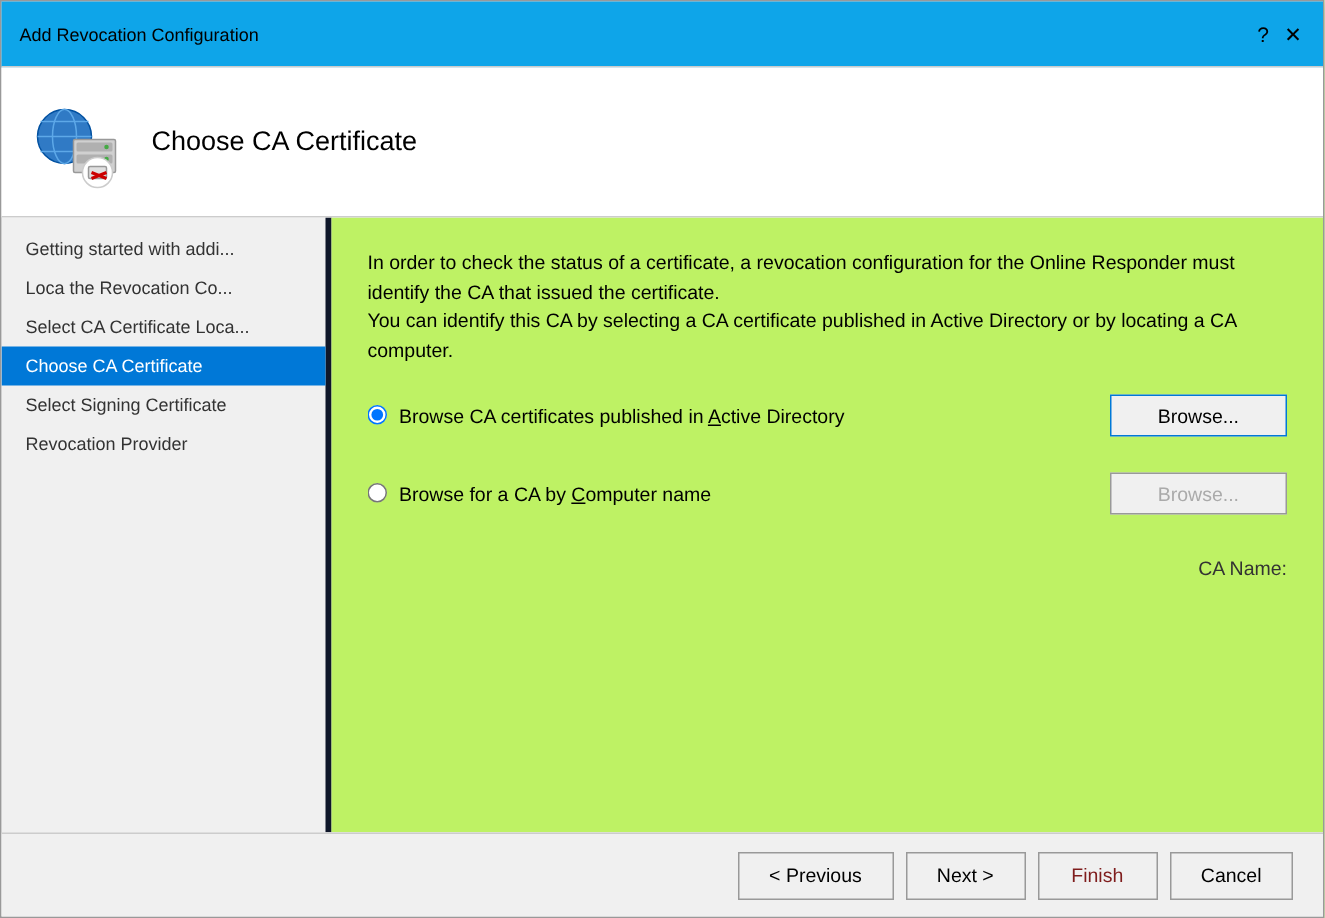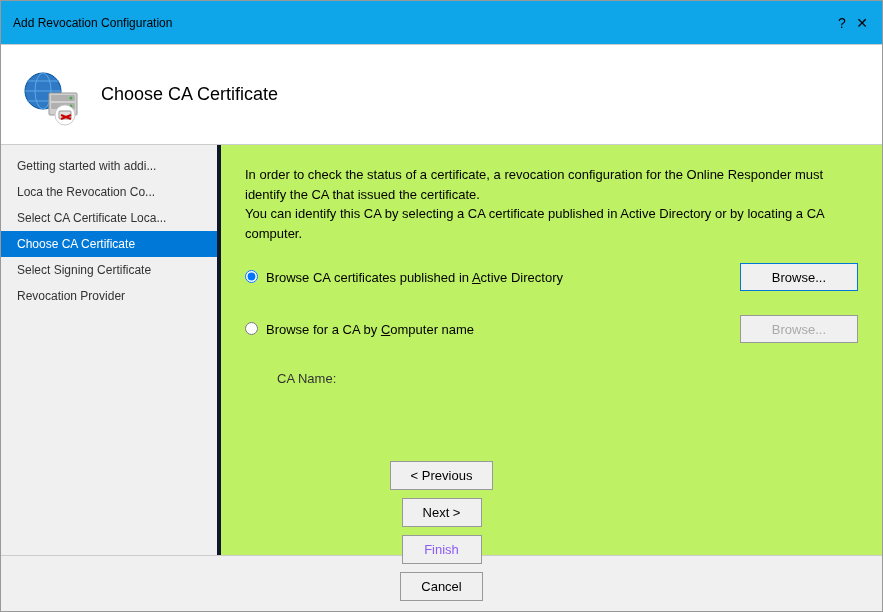--- a/index.html
+++ b/index.html
@@ -131,43 +131,43 @@
     }
     .browse-btn:disabled {
       color: #aaa;
       cursor: default;
     }
     .ca-name-row {
       margin-top: 8px;
       margin-left: 32px;
       font-size: 13px;
       color: #333;
+      text-align: right;
     }
     .footer {
       background: #f0f0f0;
       border-top: 1px solid #ccc;
       padding: 10px 20px;
       display: flex;
       align-items: center;
       justify-content: flex-end;
       gap: 8px;
       height: 56px;
-      flex-direction: column;
     }
     .footer-btn {
       padding: 6px 20px;
       background: #f0f0f0;
       border: 1px solid #999;
       font-size: 13px;
       cursor: pointer;
       min-width: 80px;
       height: 32px;
     }
     .footer-btn:disabled {
-      color: #8b5cf6;
+      color: #7f1d1d;
       cursor: default;
     }
 
     
     .underline { text-decoration: underline; }
     .radio-row-container {
       display: flex;
       align-items: center;
       justify-content: space-between;
       padding: 4px 0;

